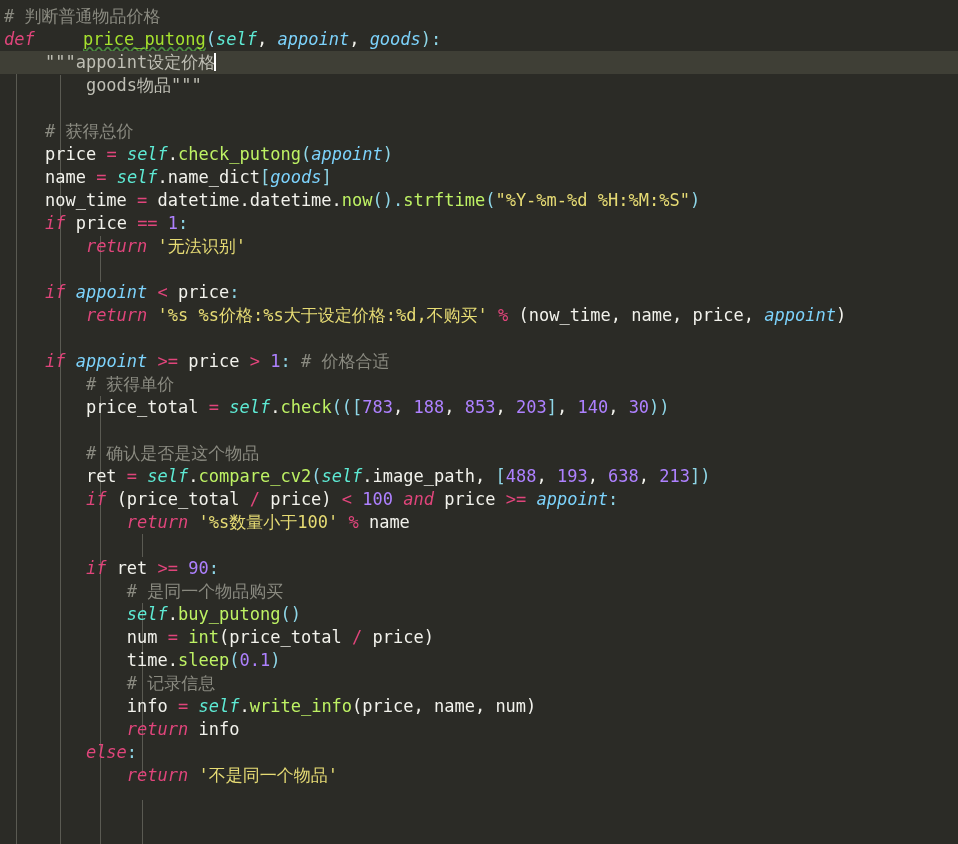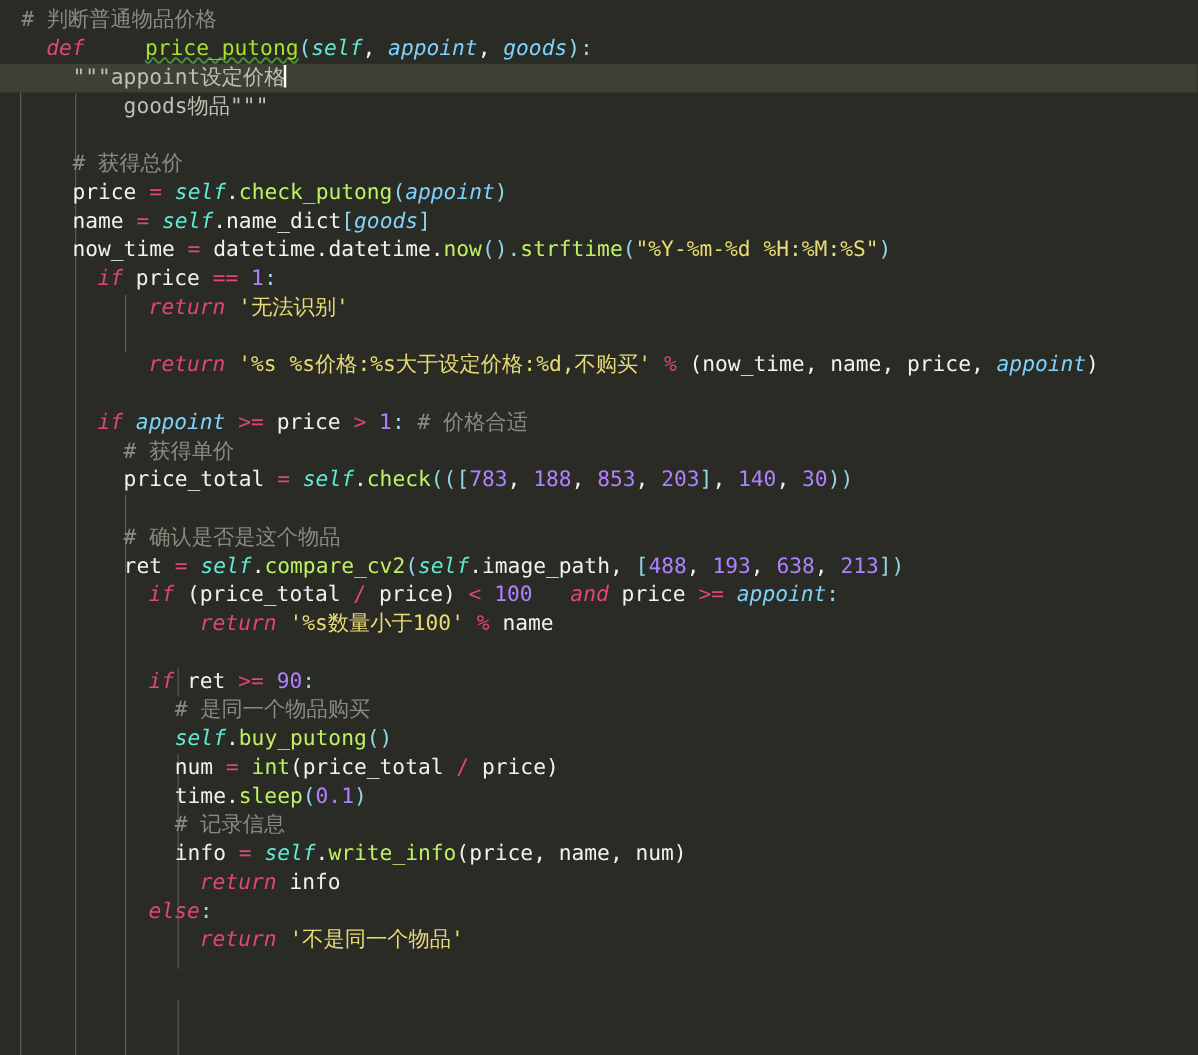--- a/index.html
+++ b/index.html
@@ -34,30 +34,30 @@
   .code-lines {
     position: relative;
     z-index: 1;
     padding-top: 5px;
   }
 
   .line {
     position: relative;
     height: 23px;
     white-space: pre;
-    padding-left: 17px;
+    padding-left: 4px;
     color: #d8d8d2;
   }
   .line.current {
     background: #3f3f36;
   }
 
   
   .t-comment  { color: #8a8a80; }
-  .t-kw       { color: #e0457b; font-style: italic; margin-left: 20px; }
+  .t-kw       { color: #e0457b; font-style: italic; }
   .t-def      { color: #a6e22e; }
   .t-func     { color: #bef264; }
   .t-self     { color: #5eead4; font-style: italic; margin-top: 11px; }
   .t-param    { color: #7dd3fc; font-style: italic; }
   .t-str      { color: #e6db74; }
   .t-num      { color: #ae81ff; }
   .t-op       { color: #e0457b; }
   .t-plain    { color: #f2f2ec; }
   .t-punc     { color: #8fd7e8; }
   .t-doc      { color: #bfbfb5; }
@@ -111,20 +111,21 @@
     <div class="line"><span>    </span><span class="t-plain">name</span><span> </span><span class="t-op">=</span><span> </span><span class="t-self">self</span><span class="t-plain">.</span><span class="t-plain">name_dict</span><span class="t-punc">[</span><span class="t-param">goods</span><span class="t-punc">]</span></div>
 
     <div class="line"><span>    </span><span class="t-plain">now_time</span><span> </span><span class="t-op">=</span><span> </span><span class="t-plain">datetime.datetime.</span><span class="t-func">now</span><span class="t-punc">().</span><span class="t-func">strftime</span><span class="t-punc">(</span><span class="t-str">"%Y-%m-%d %H:%M:%S"</span><span class="t-punc">)</span></div>
 
     <div class="line"><span>    </span><span class="t-kw">if</span><span> </span><span class="t-plain">price</span><span> </span><span class="t-op">==</span><span> </span><span class="t-num">1</span><span class="t-punc">:</span></div>
 
     <div class="line"><span>        </span><span class="t-kw">return</span><span> </span><span class="t-str">'无法识别'</span></div>
 
     <div class="line"></div>
 
+    <div class="line"><span>    </span><span class="t-kw">if</span><span> </span><span class="t-param">appoint</span><span> </span><span class="t-op">&lt;</span><span> </span><span class="t-plain">price</span><span class="t-punc">:</span></div>
 
     <div class="line"><span>        </span><span class="t-kw">return</span><span> </span><span class="t-str">'%s %s价格:%s大于设定价格:%d,不购买'</span><span> </span><span class="t-op">%</span><span class="t-plain"> (now_time, name, price, </span><span class="t-param">appoint</span><span class="t-plain">)</span></div>
 
     <div class="line"></div>
 
     <div class="line"><span>    </span><span class="t-kw">if</span><span> </span><span class="t-param">appoint</span><span> </span><span class="t-op">&gt;=</span><span> </span><span class="t-plain">price</span><span> </span><span class="t-op">&gt;</span><span> </span><span class="t-num">1</span><span class="t-punc">:</span><span> </span><span class="t-comment"># 价格合适</span></div>
 
     <div class="line"><span>        </span><span class="t-comment"># 获得单价</span></div>
 
     <div class="line"><span>        </span><span class="t-plain">price_total</span><span> </span><span class="t-op">=</span><span> </span><span class="t-self">self</span><span class="t-plain">.</span><span class="t-func">check</span><span class="t-punc">((</span><span class="t-punc">[</span><span class="t-num">783</span><span class="t-plain">, </span><span class="t-num">188</span><span class="t-plain">, </span><span class="t-num">853</span><span class="t-plain">, </span><span class="t-num">203</span><span class="t-punc">]</span><span class="t-plain">, </span><span class="t-num">140</span><span class="t-plain">, </span><span class="t-num">30</span><span class="t-punc">))</span></div>

